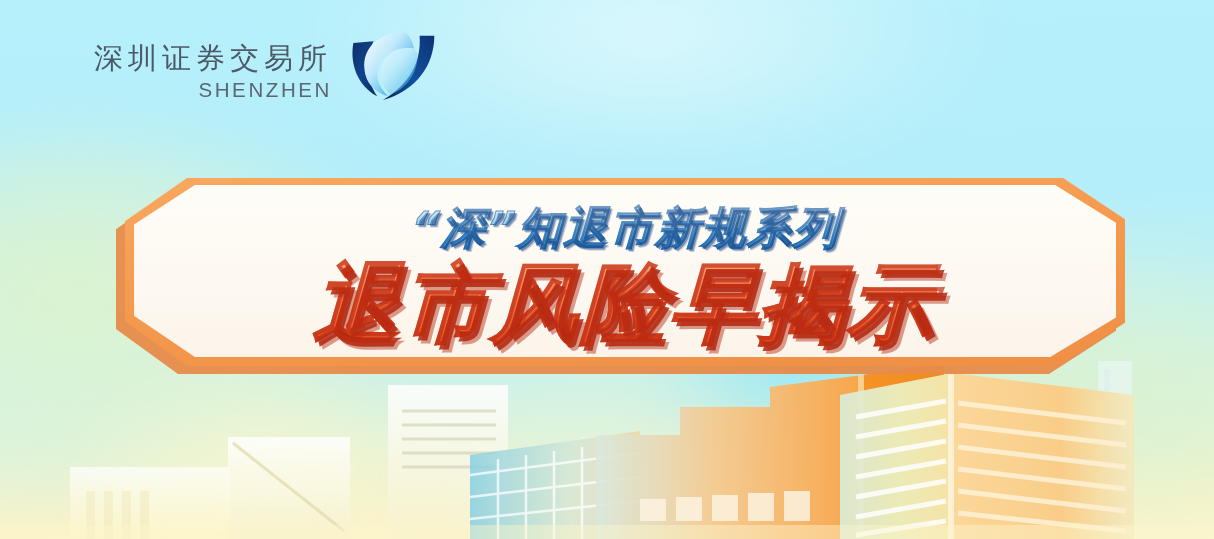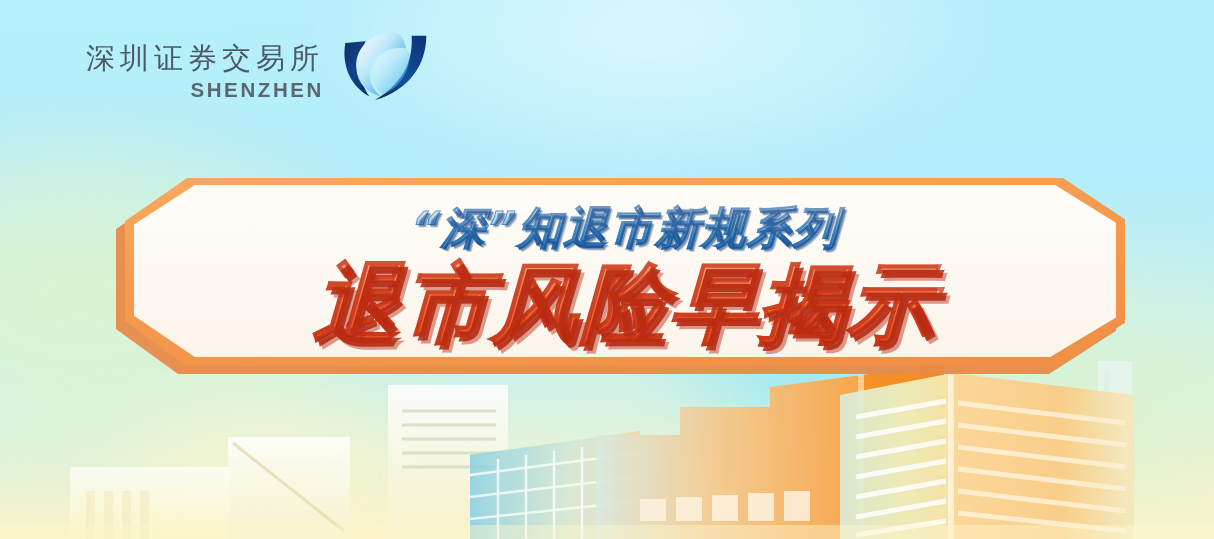--- a/index.html
+++ b/index.html
@@ -19,29 +19,29 @@
   .blob-b{right:-160px;top:250px;width:560px;height:300px;
     background:radial-gradient(ellipse at 50% 50%,rgba(216,241,206,.85) 0%,rgba(226,244,210,.4) 55%,rgba(226,244,210,0) 76%);}
   .blob-c{left:300px;top:-120px;width:700px;height:300px;
     background:radial-gradient(ellipse at 50% 50%,rgba(255,255,255,.55) 0%,rgba(255,255,255,0) 70%);}
   .blob-d{left:60px;top:360px;width:420px;height:230px;
     background:radial-gradient(ellipse at 50% 50%,rgba(250,246,205,.9) 0%,rgba(250,246,205,0) 72%);}
   .sky-deep{position:absolute;left:640px;top:300px;width:340px;height:150px;
     background:radial-gradient(ellipse at 50% 50%,rgba(135,228,250,.85) 0%,rgba(135,228,250,0) 70%);filter:blur(26px);}
 
   
-  .logo-block{position:absolute;left:86px;top:40px;display:flex;align-items:center;gap:14px;}
+  .logo-block{position:absolute;left:94px;top:40px;display:flex;align-items:center;gap:14px;}
   .logo-text{display:flex;flex-direction:column;align-items:flex-end;line-height:1;}
   .logo-cn{
     font-size:29px;letter-spacing:5px;color:#4b5a66;font-weight:400;
     font-family:"DejaVu Sans","Liberation Sans",sans-serif;
     white-space:nowrap;
   }
   .logo-en{
-    margin-top:5px;font-size:20.5px;letter-spacing:2.6px;color:#5a6772;font-weight:700;
+    margin-top:5px;font-size:20.5px;letter-spacing:2.6px;color:#5a6772;font-weight:400;
     text-align:right;line-height:1.13;white-space:nowrap;
   }
   .logo-mark{width:92px;height:80px;margin-top:-14px;}
 
   
   .banner-wrap{position:absolute;left:125px;top:178px;width:1000px;height:188px;}
   .banner-shadow{
     position:absolute;left:0;top:0;width:100%;height:100%;
     background:#e78b4a;
     clip-path:polygon(6.2% 0%, 93.8% 0%, 100% 22%, 100% 77%, 93.3% 100%, 6.2% 100%, 0% 76%, 0% 23%);

